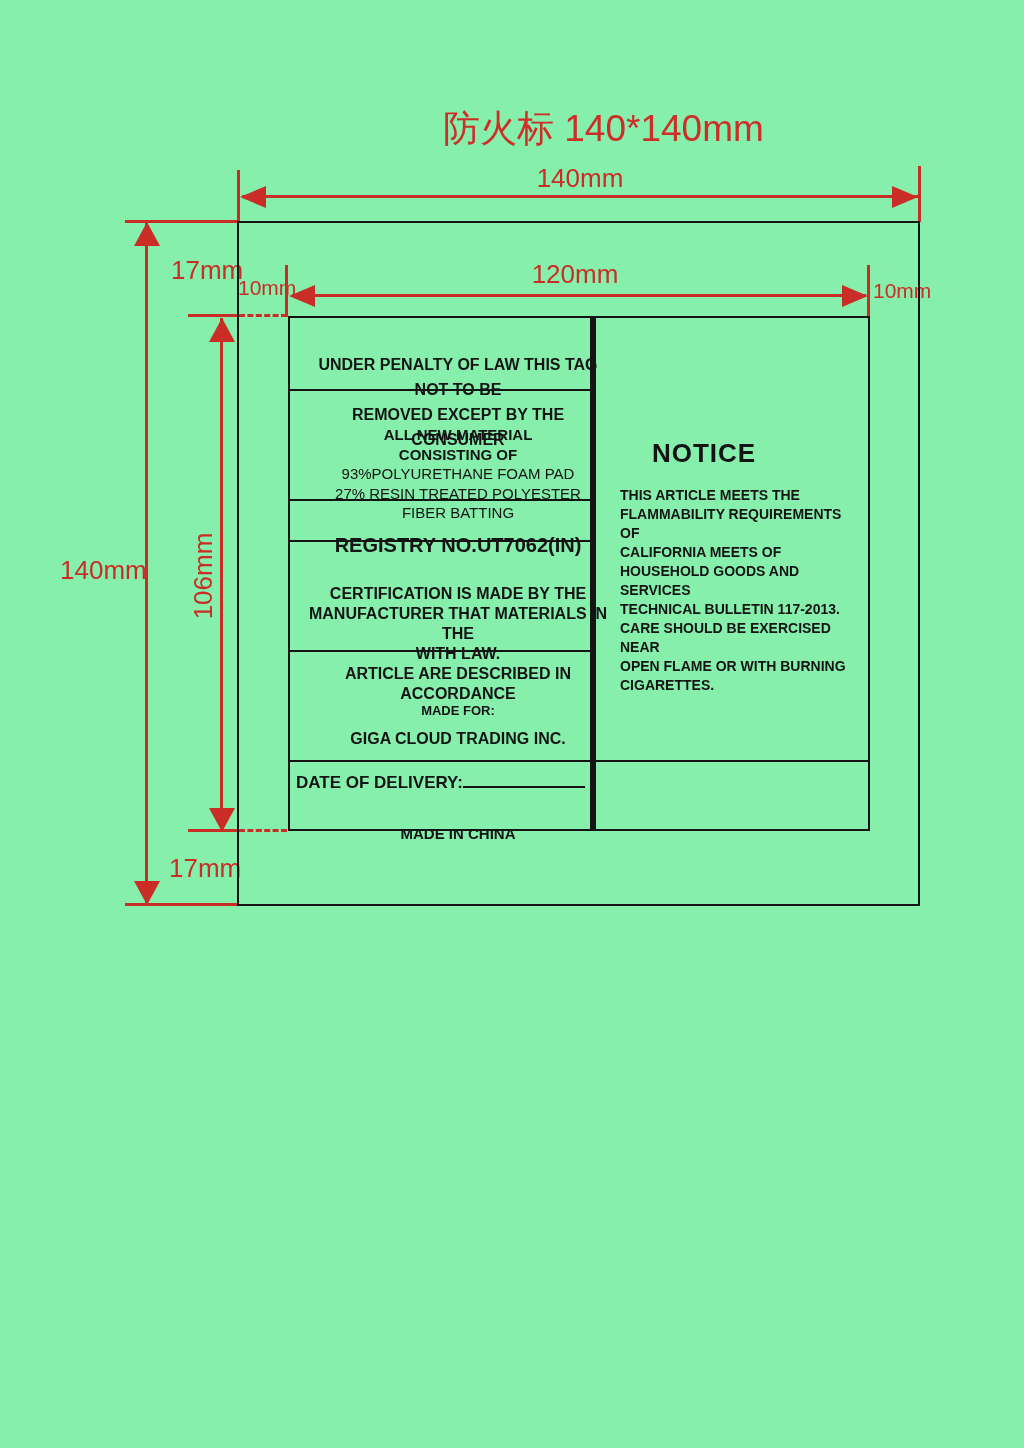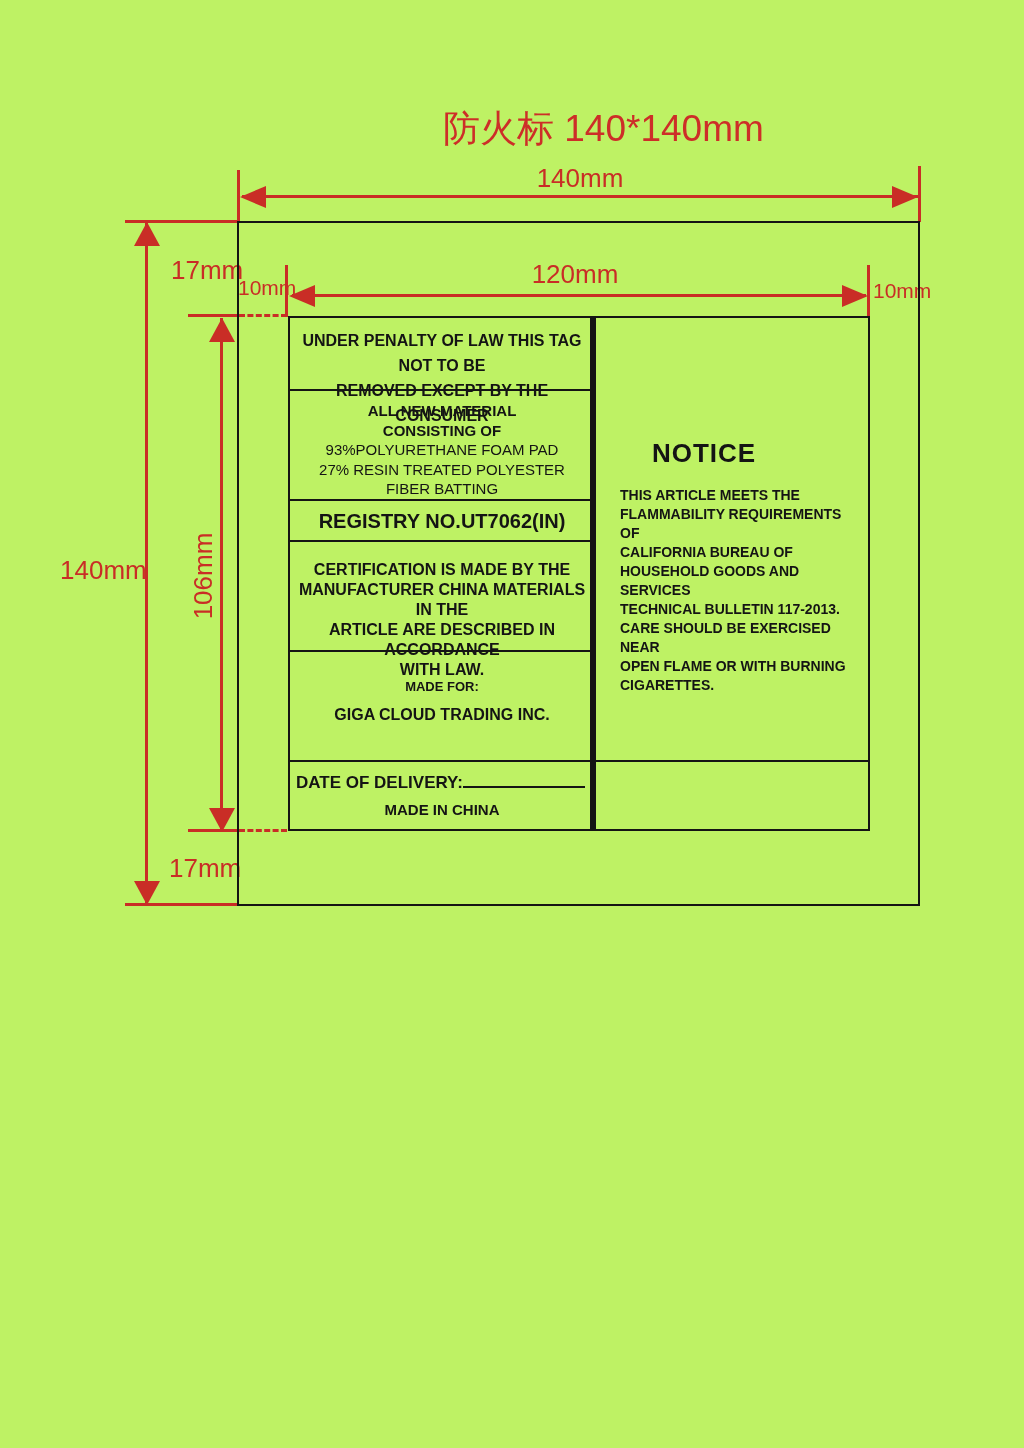--- a/index.html
+++ b/index.html
@@ -1,36 +1,36 @@
 <!DOCTYPE html>
 <html><head>
 <meta charset="utf-8">
 <style>
   html,body{margin:0;padding:0;background:#ffffff;}
   #canvas{
-    position:relative;width:1024px;height:1448px;background:#bef264;overflow:hidden;
+    position:relative;width:1024px;height:1448px;background:#86efac;overflow:hidden;
     font-family:"Liberation Sans","DejaVu Sans",sans-serif;color:#141414;
   }
   .abs{position:absolute;}
   
   .red-line{position:absolute;background:#c92d26;}
   .red-dash{position:absolute;border-top:3px dashed #c92d26;height:0;}
   .dim-label{position:absolute;color:#c92d26;font-size:26px;line-height:1.1;white-space:nowrap;}
   .dim-label.small{font-size:21px;}
   .ah{position:absolute;width:0;height:0;}
   .ah-left{border-top:11px solid transparent;border-bottom:11px solid transparent;border-right:26px solid #c92d26;}
   .ah-right{border-top:11px solid transparent;border-bottom:11px solid transparent;border-left:26px solid #c92d26;}
   .ah-up{border-left:13px solid transparent;border-right:13px solid transparent;border-bottom:24px solid #c92d26;}
   .ah-down{border-left:13px solid transparent;border-right:13px solid transparent;border-top:24px solid #c92d26;}
   .rot{transform:rotate(-90deg);transform-origin:center center;text-align:center;}
   
   .blk-box{position:absolute;border:2px solid #141414;box-sizing:border-box;background:transparent;}
   .blk-line{position:absolute;background:#141414;}
   
-  .ltxt{position:absolute;left:292px;width:300px;text-align:center;font-size:16px;line-height:19px;}
+  .ltxt{position:absolute;left:308px;width:300px;text-align:center;font-size:16px;line-height:19px;margin-top:24px;}
   .b{font-weight:bold;}
   .title{position:absolute;color:#cd2e28;font-size:37px;white-space:nowrap;}
   .penalty-line{font-weight:bold;font-size:16px;line-height:25px;}
   .mat-line{font-size:15px;line-height:19.5px;}
   .cert-line{font-weight:bold;font-size:16px;line-height:20px;}
   .notice-line{font-weight:bold;font-size:14px;line-height:19px;text-align:left;}
   .underline-blank{display:inline-block;width:122px;border-bottom:2px solid #141414;height:14px;vertical-align:baseline;}
 </style>
 </head>
 <body>
@@ -98,41 +98,41 @@
     <div class="mat-line b">CONSISTING OF</div>
     <div class="mat-line">93%POLYURETHANE FOAM PAD</div>
     <div class="mat-line">27% RESIN TREATED POLYESTER</div>
     <div class="mat-line">FIBER BATTING</div>
   </div>
 
   <div class="ltxt b" style="top:512px;font-size:20px;">REGISTRY NO.UT7062(IN)</div>
 
   <div class="ltxt" style="top:560px;">
     <div class="cert-line">CERTIFICATION IS MADE BY THE</div>
-    <div class="cert-line">MANUFACTURER CHINA MATERIALS IN THE</div>
+    <div class="cert-line">MANUFACTURER THAT MATERIALS IN THE</div>
+    <div class="cert-line">WITH LAW.</div>
     <div class="cert-line">ARTICLE ARE DESCRIBED IN ACCORDANCE</div>
-    <div class="cert-line">WITH LAW.</div>
   </div>
 
   <div class="ltxt" style="top:674px;">
     <div class="b" style="font-size:13px;line-height:26px;">MADE FOR:</div>
     <div class="b" style="font-size:16px;line-height:22px;margin-top:4px;">GIGA CLOUD TRADING INC.</div>
   </div>
 
   <div class="abs" style="left:290px;top:772px;width:300px;padding-left:6px;box-sizing:border-box;text-align:left;">
     <span class="b" style="font-size:17px;">DATE OF DELIVERY:</span><span class="underline-blank"></span>
   </div>
   <div class="ltxt b" style="top:800px;font-size:15px;">MADE IN CHINA</div>
 
   <div class="abs b" style="left:598px;top:438px;width:212px;text-align:center;font-size:26px;letter-spacing:1px;">NOTICE</div>
 
   <div class="abs" style="left:620px;top:486px;width:244px;">
     <div class="notice-line">THIS ARTICLE MEETS THE</div>
     <div class="notice-line">FLAMMABILITY REQUIREMENTS OF</div>
-    <div class="notice-line">CALIFORNIA BUREAU OF</div>
+    <div class="notice-line">CALIFORNIA MEETS OF</div>
     <div class="notice-line">HOUSEHOLD GOODS AND SERVICES</div>
     <div class="notice-line">TECHNICAL BULLETIN 117-2013.</div>
     <div class="notice-line">CARE SHOULD BE EXERCISED NEAR</div>
     <div class="notice-line">OPEN FLAME OR WITH BURNING</div>
     <div class="notice-line">CIGARETTES.</div>
   </div>
 
 </div>
 
 </body></html>

